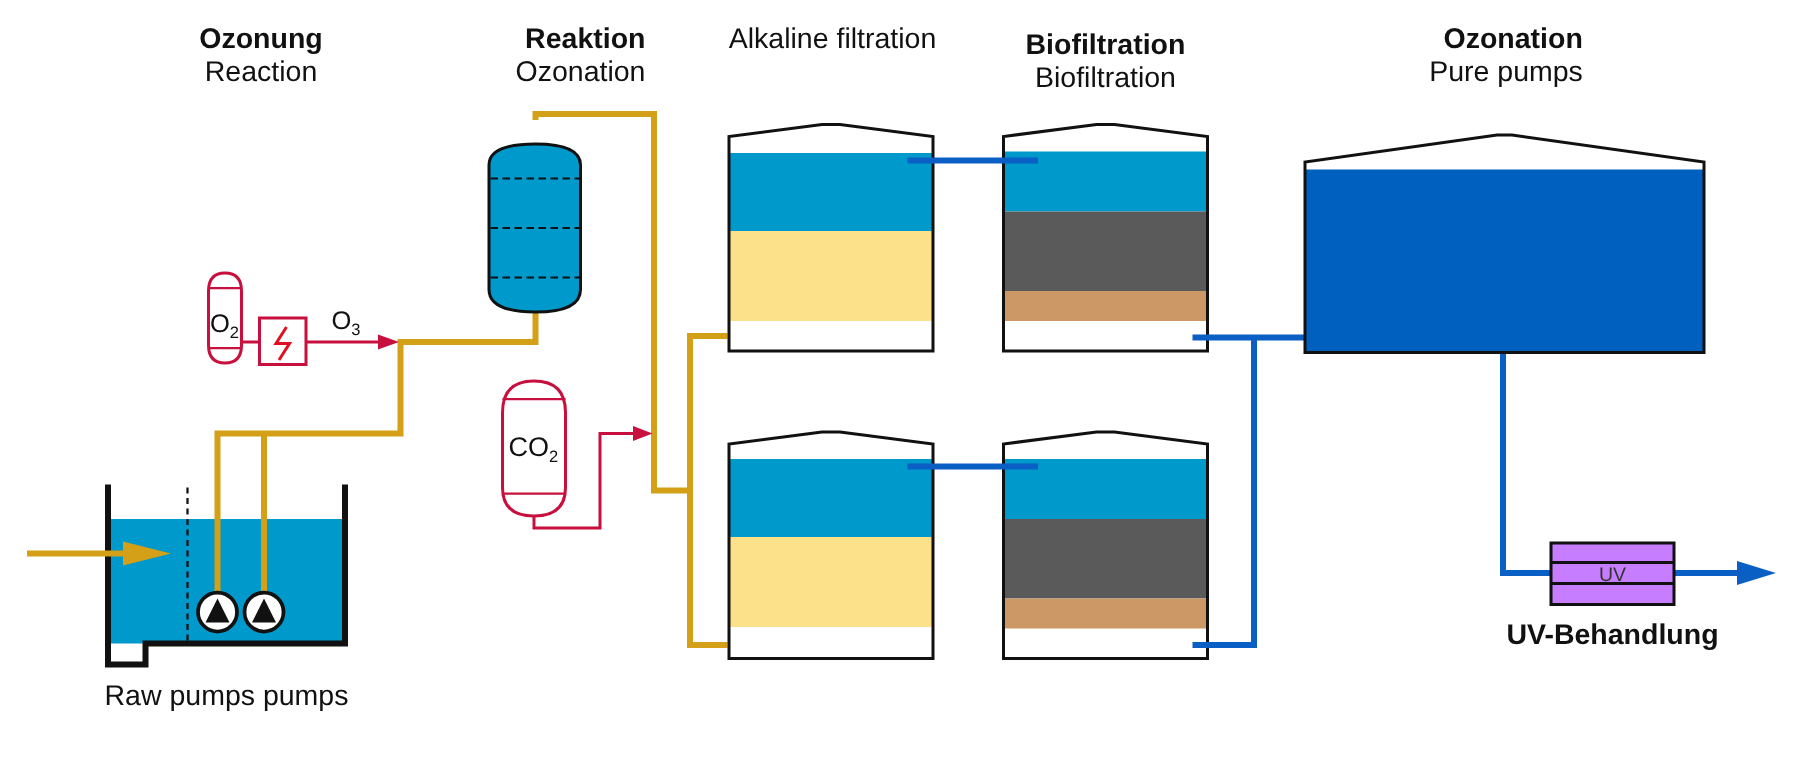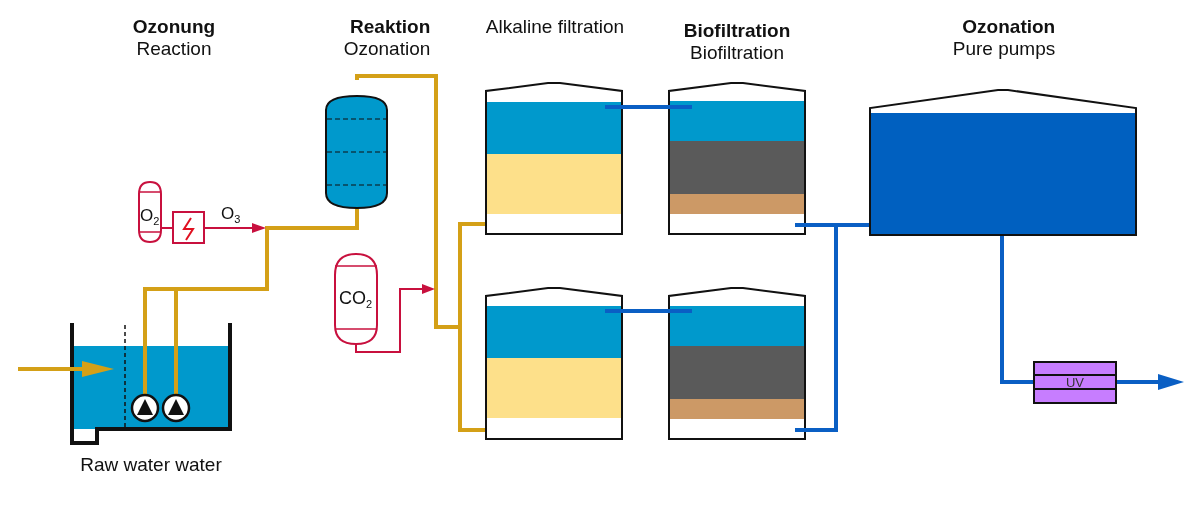--- a/index.html
+++ b/index.html
@@ -133,16 +133,17 @@
 </div>
 <div class="lbl" style="left:737px;top:20px;">
   <span class="de">Biofiltration</span>
   <span class="en">Biofiltration</span>
 </div>
 <div class="lbl" style="left:1004px;top:16px;">
   <span class="de">Ozonation</span>
   <span class="en">Pure pumps</span>
 </div>
 <div class="lbl" style="left:1075px;top:413px;">
+  <span class="de">UV-Behandlung</span>
 </div>
 <div class="lbl" style="left:151px;top:454px;">
-  <span class="en">Raw water water</span>
+  <span class="en">Raw pumps pumps</span>
 </div>
 
 </body></html>

